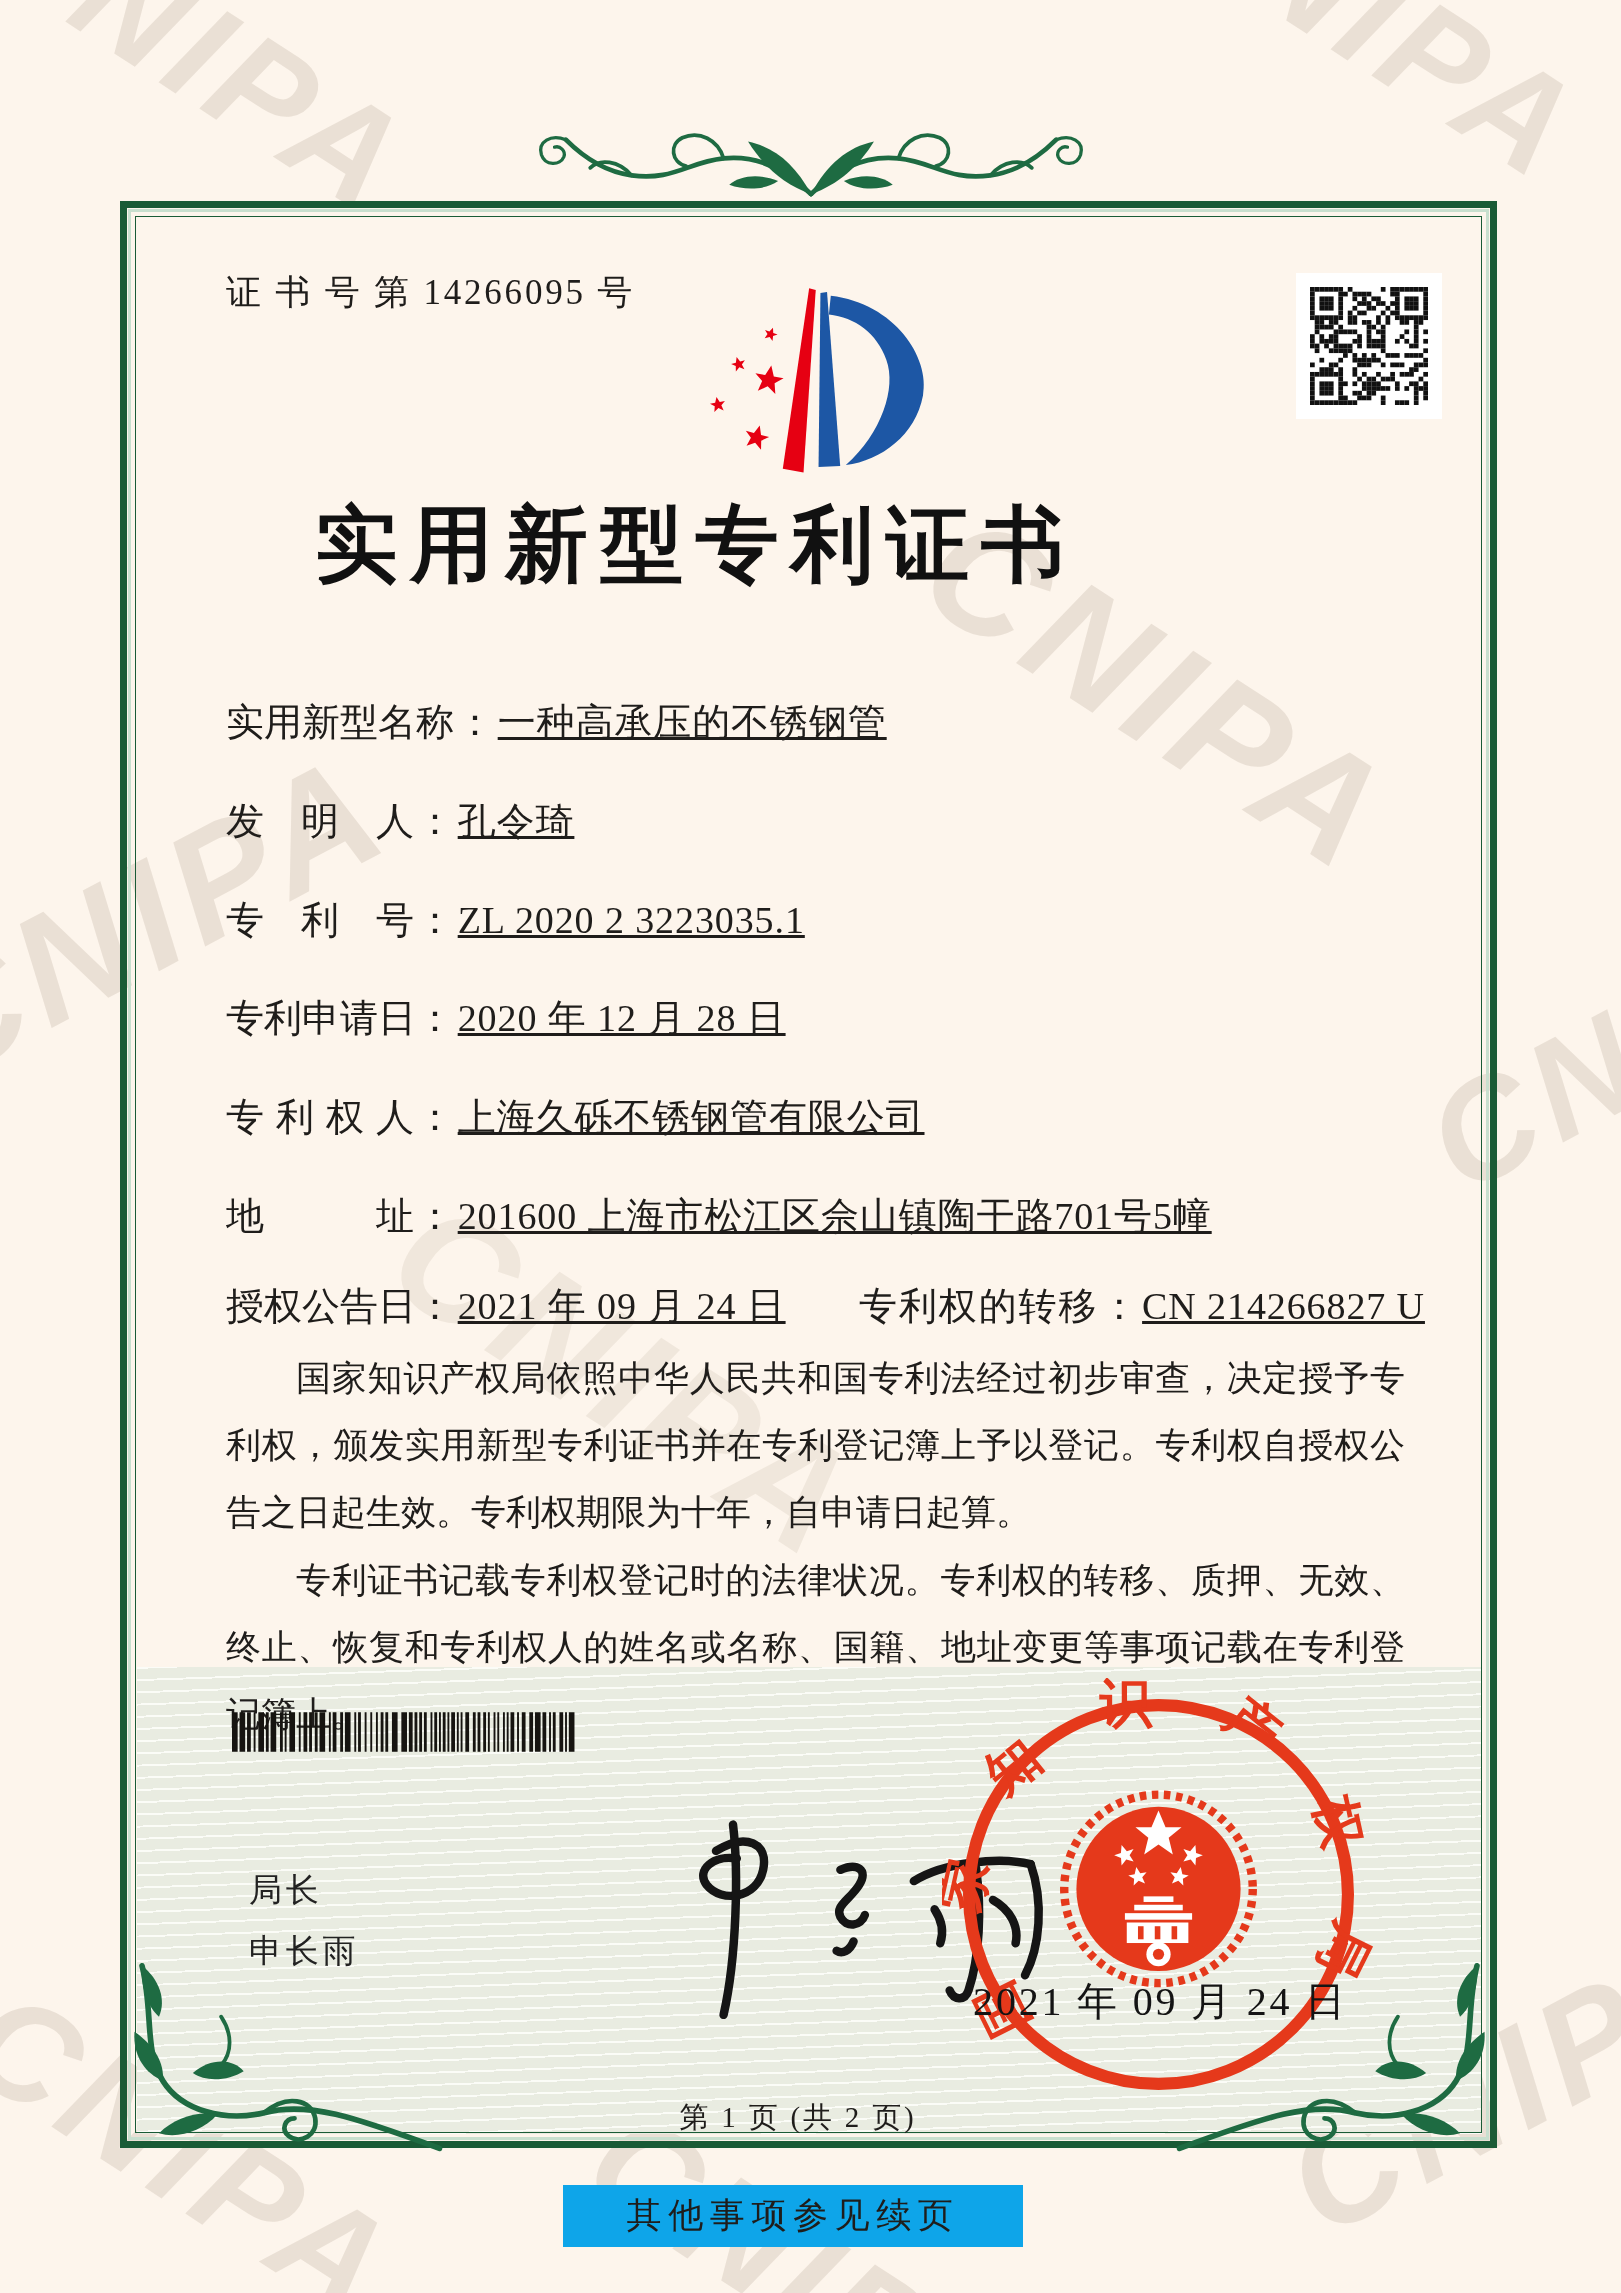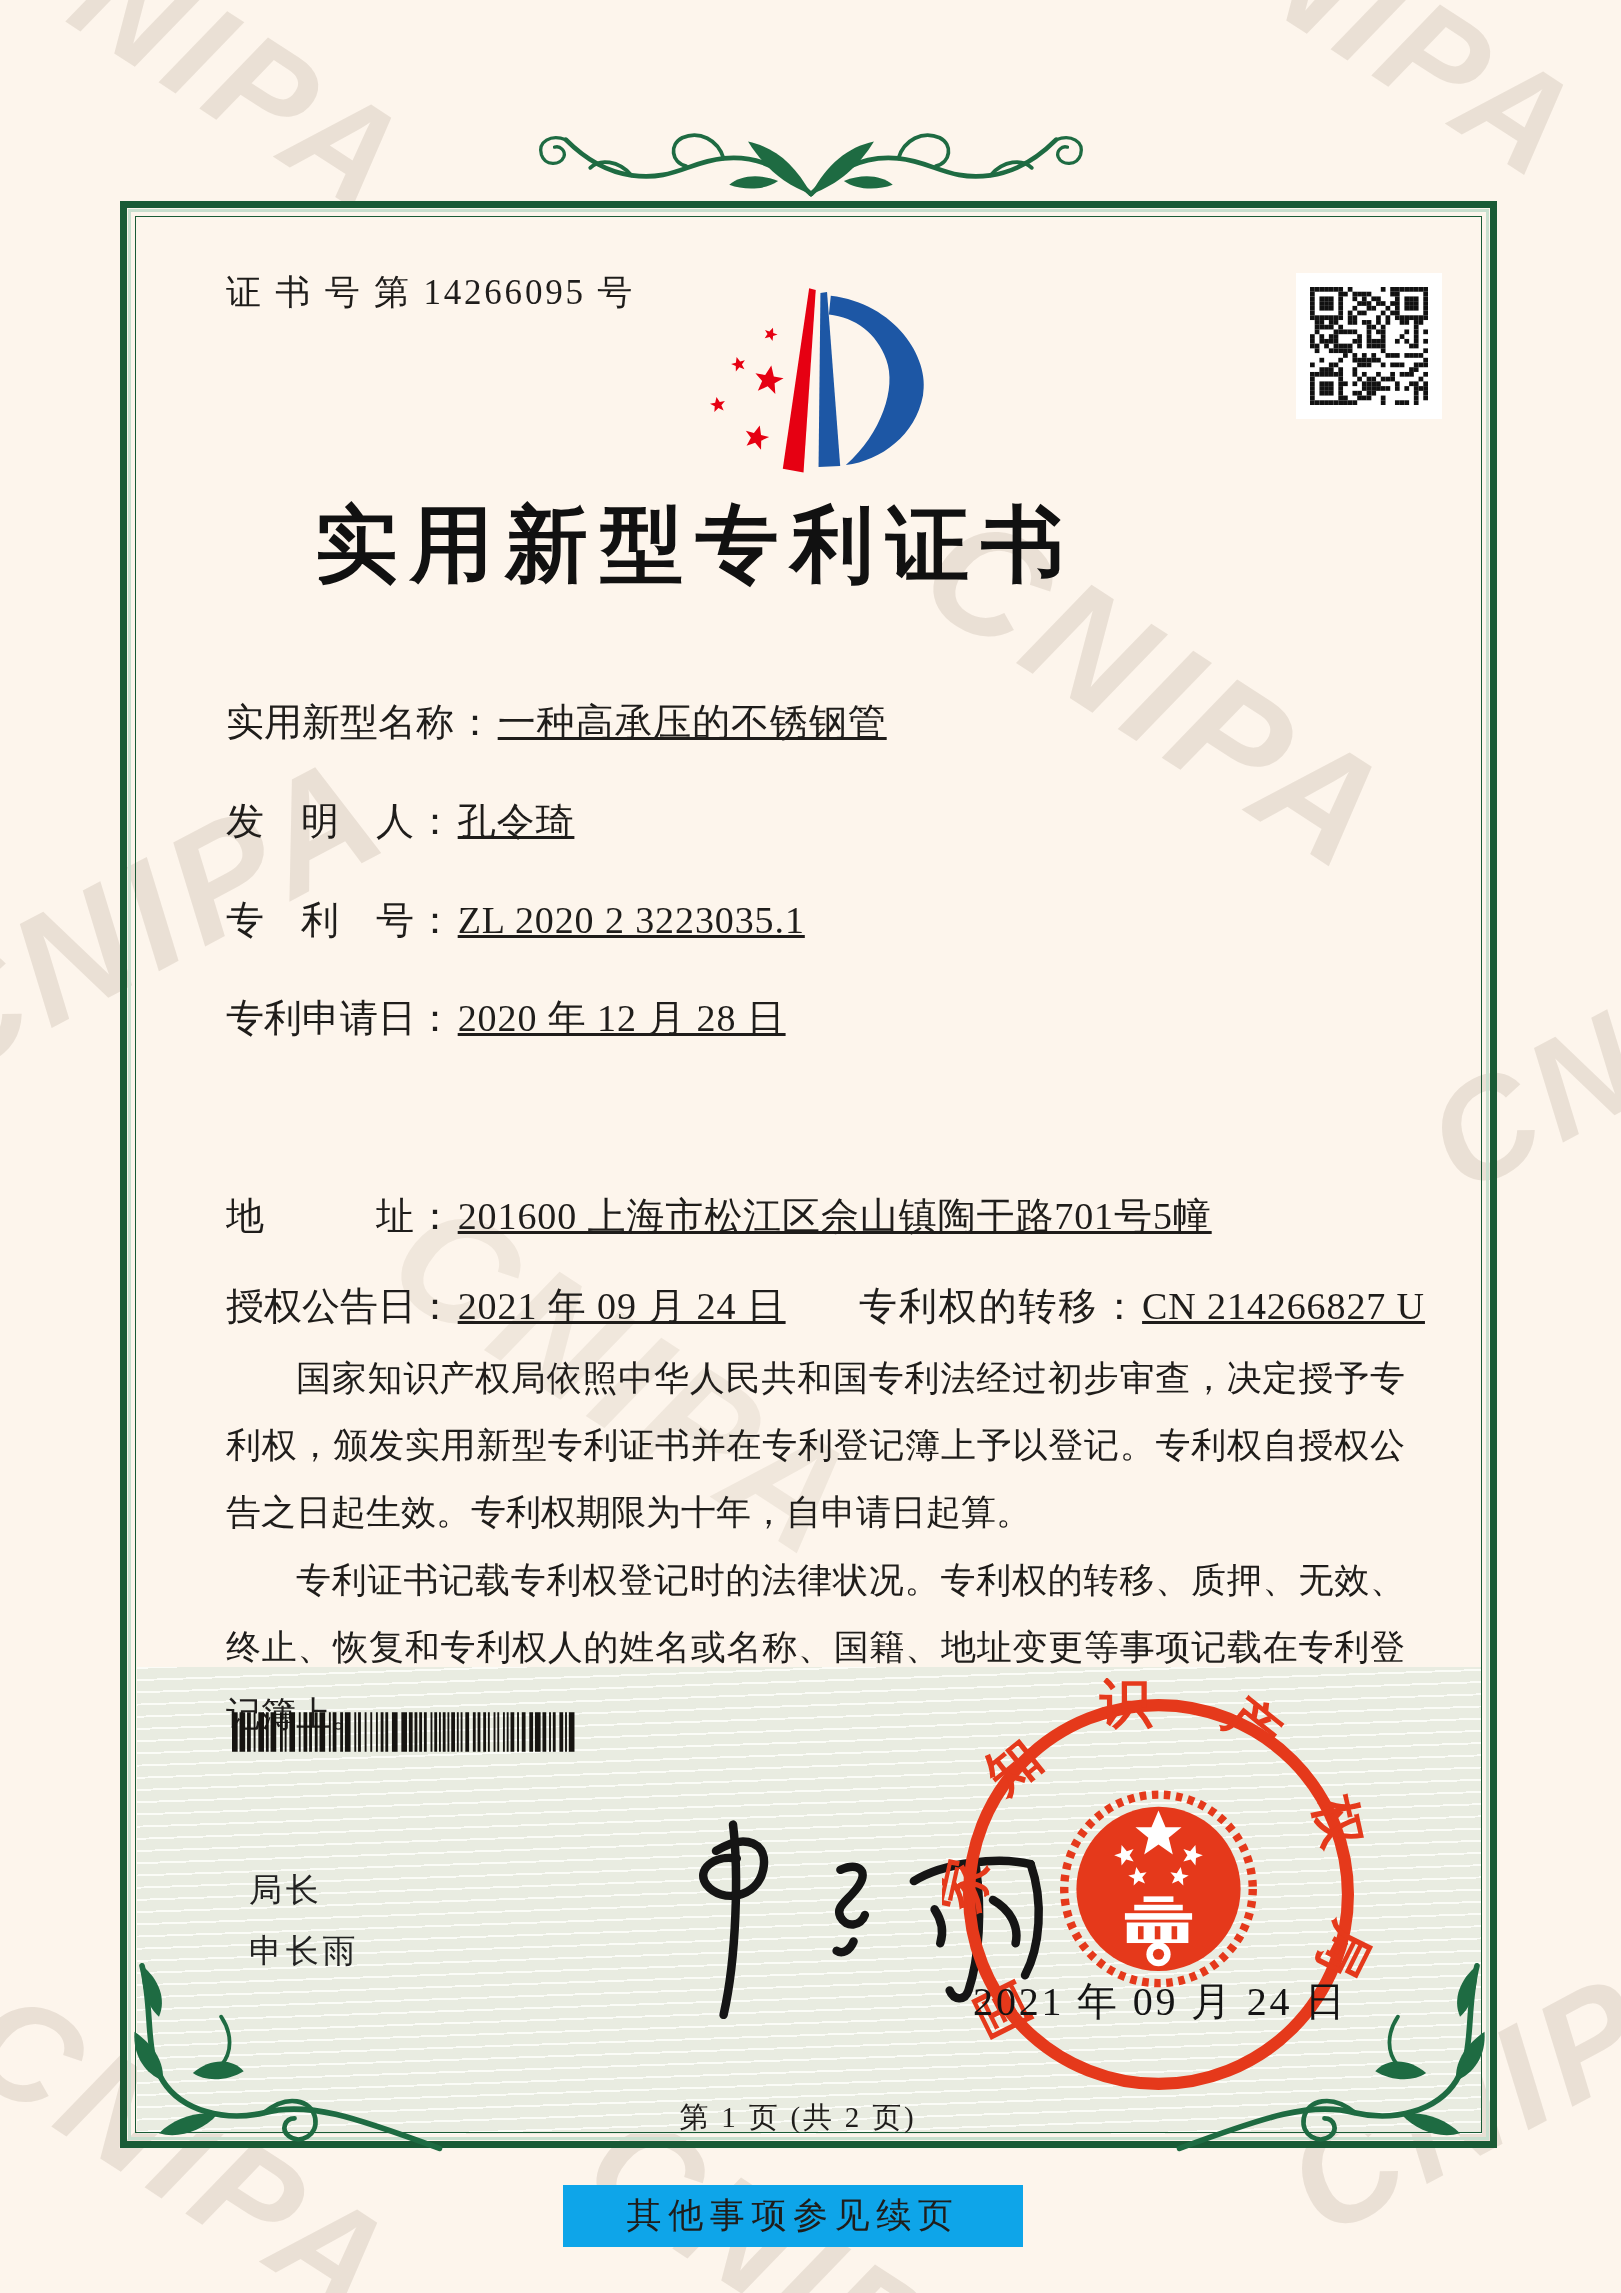--- a/index.html
+++ b/index.html
@@ -445,20 +445,23 @@
   </div>
   <div class="row" style="top:796px">
     <span class="lbl">发明人</span><span class="colon">：</span><span class="val">孔令琦</span>
   </div>
   <div class="row" style="top:895px">
     <span class="lbl">专利号</span><span class="colon">：</span><span class="val">ZL 2020 2 3223035.1</span>
   </div>
   <div class="row" style="top:993px">
     <span class="lbl">专利申请日</span><span class="colon">：</span><span class="val">2020 年 12 月 28 日</span>
   </div>
+  <div class="row" style="top:1092px">
+    <span class="lbl">专利权人</span><span class="colon">：</span><span class="val">上海久砾不锈钢管有限公司</span>
+  </div>
   <div class="row" style="top:1191px">
     <span class="lbl">地址</span><span class="colon">：</span><span class="val">201600 上海市松江区佘山镇陶干路701号5幢</span>
   </div>
   <div class="row" style="top:1281px">
     <span class="lbl">授权公告日</span><span class="colon">：</span><span class="val">2021 年 09 月 24 日</span>
     <span class="g2">
       <span class="lbl2">专利权的转移</span><span class="colon">：</span><span class="val">CN 214266827 U</span>
     </span>
   </div>
 

